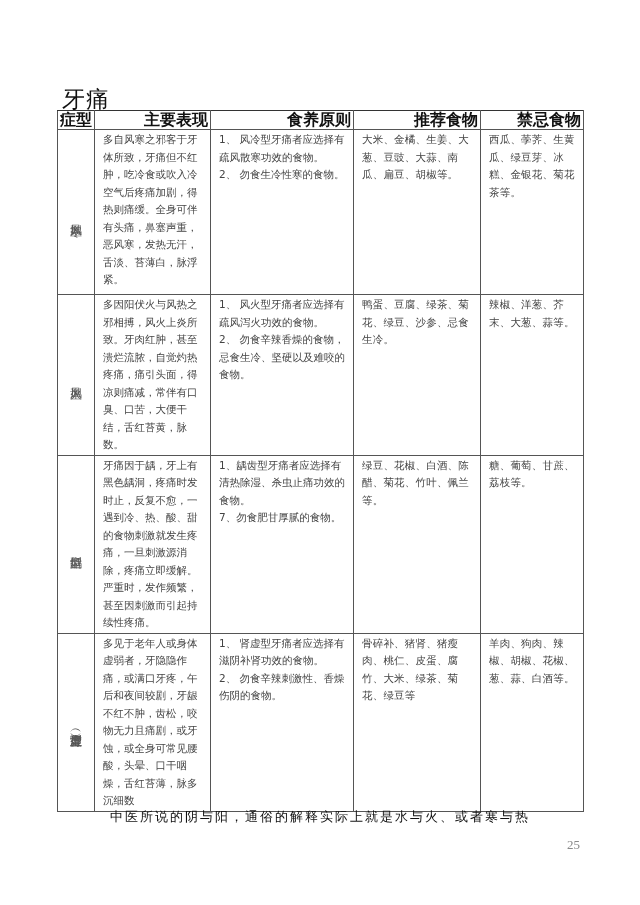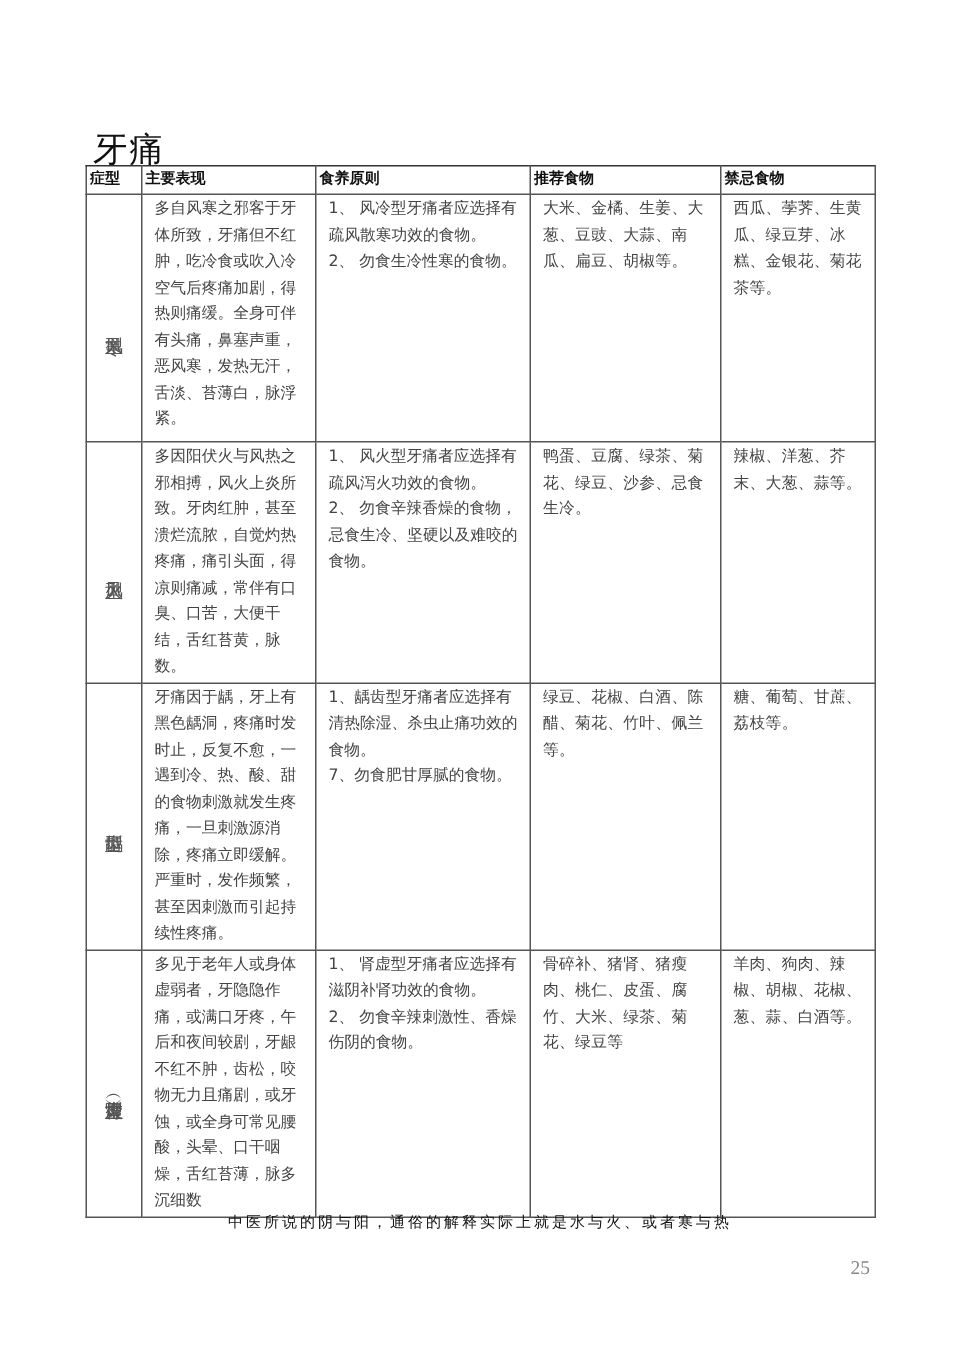--- a/index.html
+++ b/index.html
@@ -18,22 +18,22 @@
   }
   table.main th, table.main td {
     border: 1px solid #555;
     font-size: 10.5px;
     line-height: 17.5px;
     vertical-align: top;
     padding: 1px 8px;
     color: #444;
   }
   table.main th {
-    font-size: 10px; font-weight: bold; color: #111;
-    padding: 1px 2px; line-height: 16px; text-align: left;
+    font-size: 16px; font-weight: bold; color: #111;
+    padding: 1px 2px; line-height: 16px; text-align: right;
     vertical-align: middle;
     border-top: 1px solid #333;
   }
   table.main td.type {
     text-align: center; vertical-align: middle;
     font-size: 12px; color: #555; padding: 0;
   }
   .vert {
     display: inline-block; writing-mode: vertical-rl;
     text-orientation: upright; letter-spacing: 0px; line-height: 14px;
@@ -42,21 +42,21 @@
   td.avoid { border-left: 1px solid #eee !important; }
   th.avoid-h { border-left: 1px solid #eee !important; }
   .principle-line { display: block; }
   .note {
     position: absolute; left: 0; width: 640px; top: 762px;
     text-align: center; font-size: 11px; font-weight: bold; color: #222;
     line-height: 16px;
   }
   .yinyang {
     position: absolute; left: 0; width: 640px; top: 808px;
-    text-align: center; font-size: 10px; color: #111; letter-spacing: 2px;
+    text-align: center; font-size: 13px; color: #111; letter-spacing: 2px;
     font-family: "DejaVu Serif", serif;
   }
   .page-num {
     position: absolute; left: 567px; top: 837px;
     font-size: 13px; color: #888;
     font-family: "Liberation Serif", serif;
   }
 </style>
 </head>
 <body>

